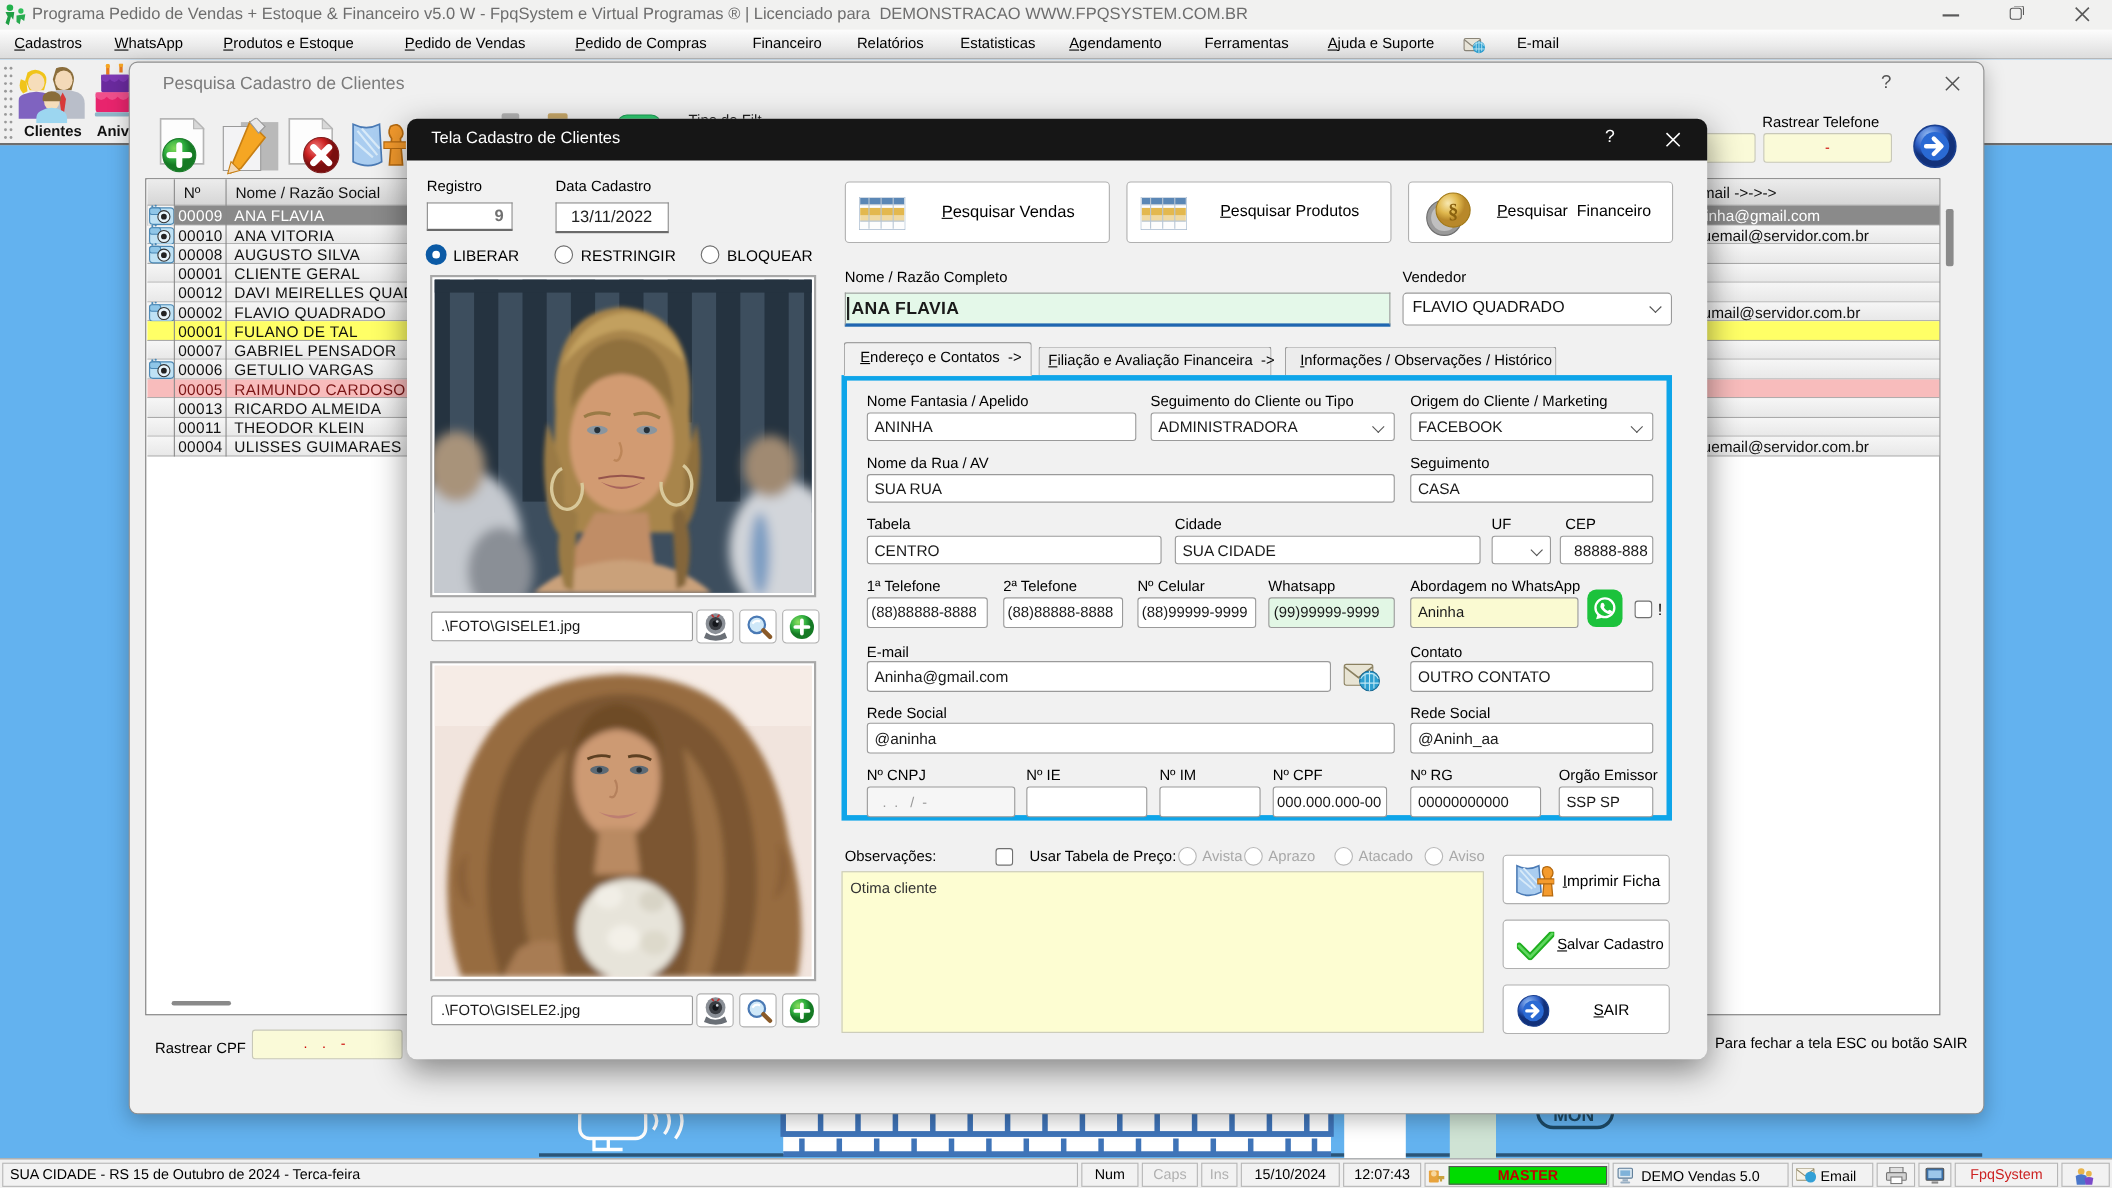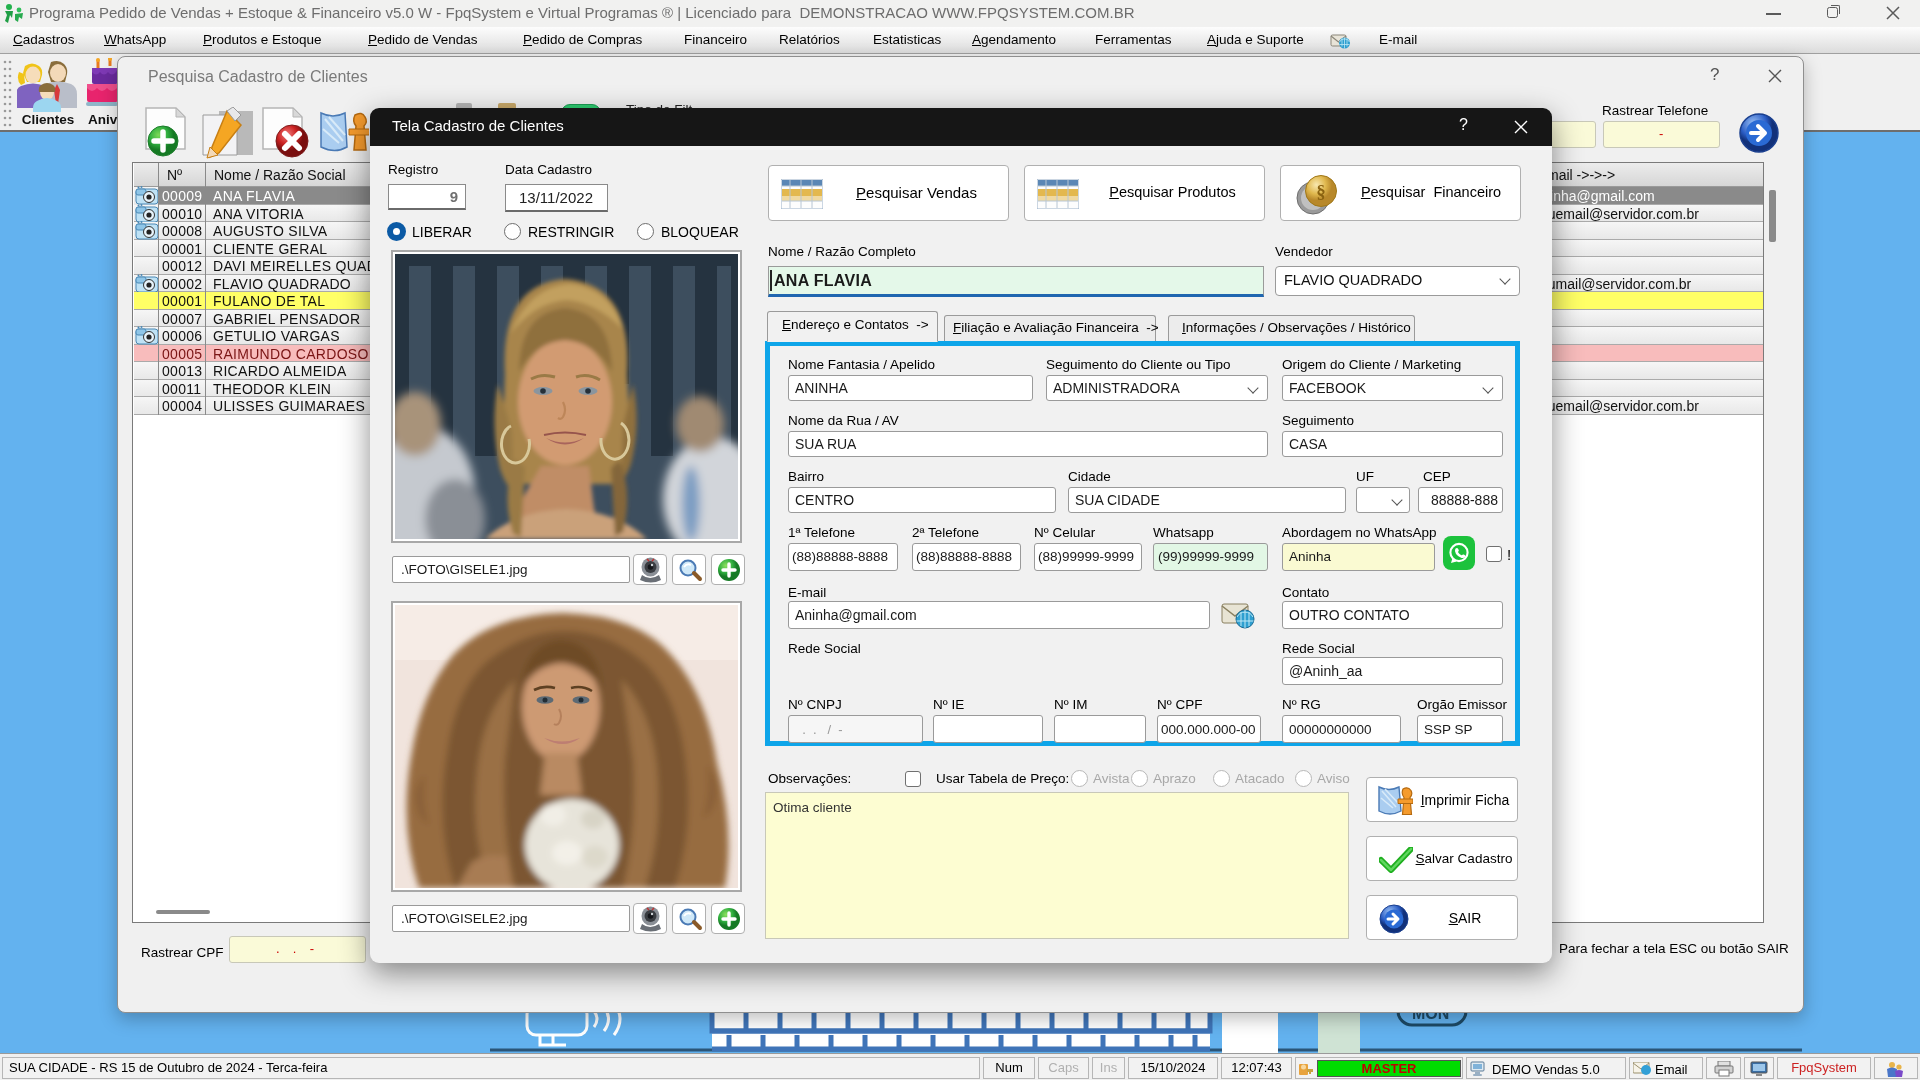--- a/index.html
+++ b/index.html
@@ -466,21 +466,21 @@
     <div class="lbl" style="left:18px;top:11px">Nome Fantasia / Apelido</div>
     <div class="lbl" style="left:276px;top:11px">Seguimento do Cliente ou Tipo</div>
     <div class="lbl" style="left:512px;top:11px">Origem do Cliente / Marketing</div>
     <div class="fld" style="left:18px;top:29px;width:245px;height:26px">ANINHA</div>
     <div class="fld" style="left:276px;top:29px;width:222px;height:26px">ADMINISTRADORA<div class="chev" style="left:202px;top:8px"></div></div>
     <div class="fld" style="left:512px;top:29px;width:221px;height:26px">FACEBOOK<div class="chev" style="left:201px;top:8px"></div></div>
     <div class="lbl" style="left:18px;top:67px">Nome da Rua / AV</div>
     <div class="lbl" style="left:512px;top:67px">Seguimento</div>
     <div class="fld" style="left:18px;top:85px;width:480px;height:26px">SUA RUA</div>
     <div class="fld" style="left:512px;top:85px;width:221px;height:26px">CASA</div>
-    <div class="lbl" style="left:18px;top:123px">Bairro</div>
+    <div class="lbl" style="left:18px;top:123px">Tabela</div>
     <div class="lbl" style="left:298px;top:123px">Cidade</div>
     <div class="lbl" style="left:586px;top:123px">UF</div>
     <div class="lbl" style="left:653px;top:123px">CEP</div>
     <div class="fld" style="left:18px;top:141px;width:268px;height:26px">CENTRO</div>
     <div class="fld" style="left:298px;top:141px;width:278px;height:26px">SUA CIDADE</div>
     <div class="fld" style="left:586px;top:141px;width:54px;height:26px">
         <div class="chev" style="left:36px;top:8px"></div>
       </div>
     <div class="fld" style="left:648px;top:141px;width:85px;height:26px;text-align:center;padding:4px 12px">88888-888</div>
     <div class="lbl" style="left:18px;top:179px">1ª Telefone</div>
@@ -507,20 +507,21 @@
     <div class="fld" style="left:18px;top:255px;width:422px;height:28px;padding:5px 6px">Aninha@gmail.com</div>
     <svg class="ab" style="left:451px;top:252px" width="34" height="32" viewBox="0 0 34 32">
       <rect x="1" y="6" width="26" height="19" rx="2" fill="#e8e4d4" stroke="#8a8060"></rect>
       <path d="M1 8 L14 18 L27 8" fill="none" stroke="#8a8060" stroke-width="1.5"></path>
       <circle cx="24" cy="21" r="9" fill="#2e9fd0" stroke="#1a6a94"></circle>
       <path d="M16 19 a9 9 0 0 1 16 0 M20 14 v14 M24 12 v18 M28 14 v14 M15.5 23 h17" stroke="#bfe8f5" stroke-width="1" fill="none"></path>
     </svg>
     <div class="fld" style="left:512px;top:255px;width:221px;height:28px;padding:5px 6px">OUTRO CONTATO</div>
     <div class="lbl" style="left:18px;top:295px">Rede Social</div>
     <div class="lbl" style="left:512px;top:295px">Rede Social</div>
+    <div class="fld" style="left:18px;top:311px;width:480px;height:28px;padding:5px 6px">@aninha</div>
     <div class="fld" style="left:512px;top:311px;width:221px;height:28px;padding:5px 6px">@Aninh_aa</div>
     <div class="lbl" style="left:18px;top:351px">Nº CNPJ</div>
     <div class="lbl" style="left:163px;top:351px">Nº IE</div>
     <div class="lbl" style="left:284px;top:351px">Nº IM</div>
     <div class="lbl" style="left:387px;top:351px">Nº CPF</div>
     <div class="lbl" style="left:512px;top:351px">Nº RG</div>
     <div class="lbl" style="left:647px;top:351px">Orgão Emissor</div>
     <div class="fld" style="left:18px;top:369px;width:135px;height:28px;background:#f6f6f6;color:#999;font-size:13px;padding:6px 6px">&nbsp;&nbsp;.&nbsp;&nbsp;.&nbsp;&nbsp;&nbsp;/&nbsp;&nbsp;-</div>
     <div class="fld" style="left:163px;top:369px;width:110px;height:28px"></div>
     <div class="fld" style="left:284px;top:369px;width:92px;height:28px"></div>

